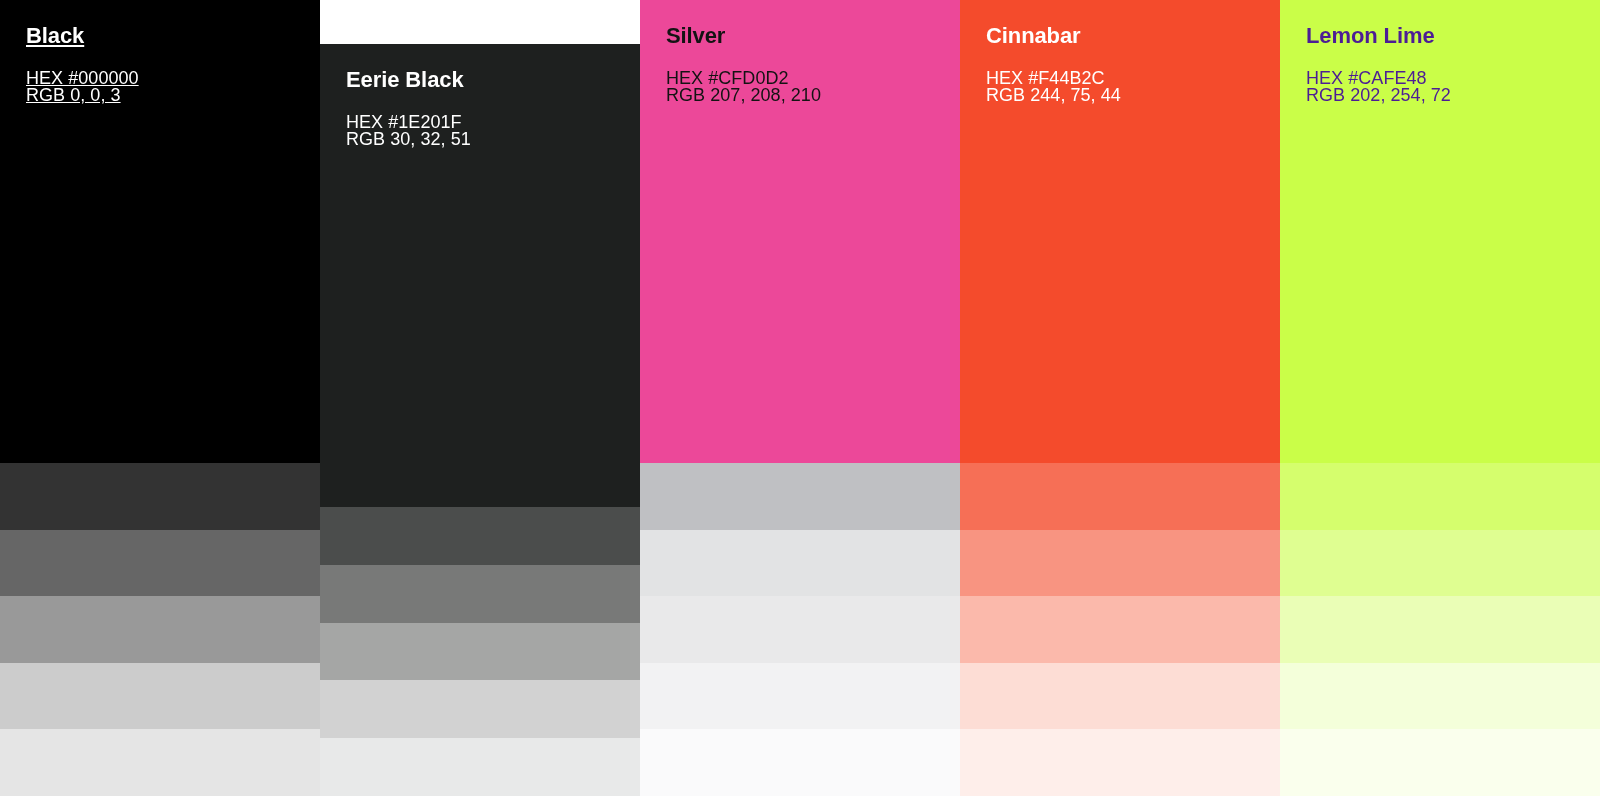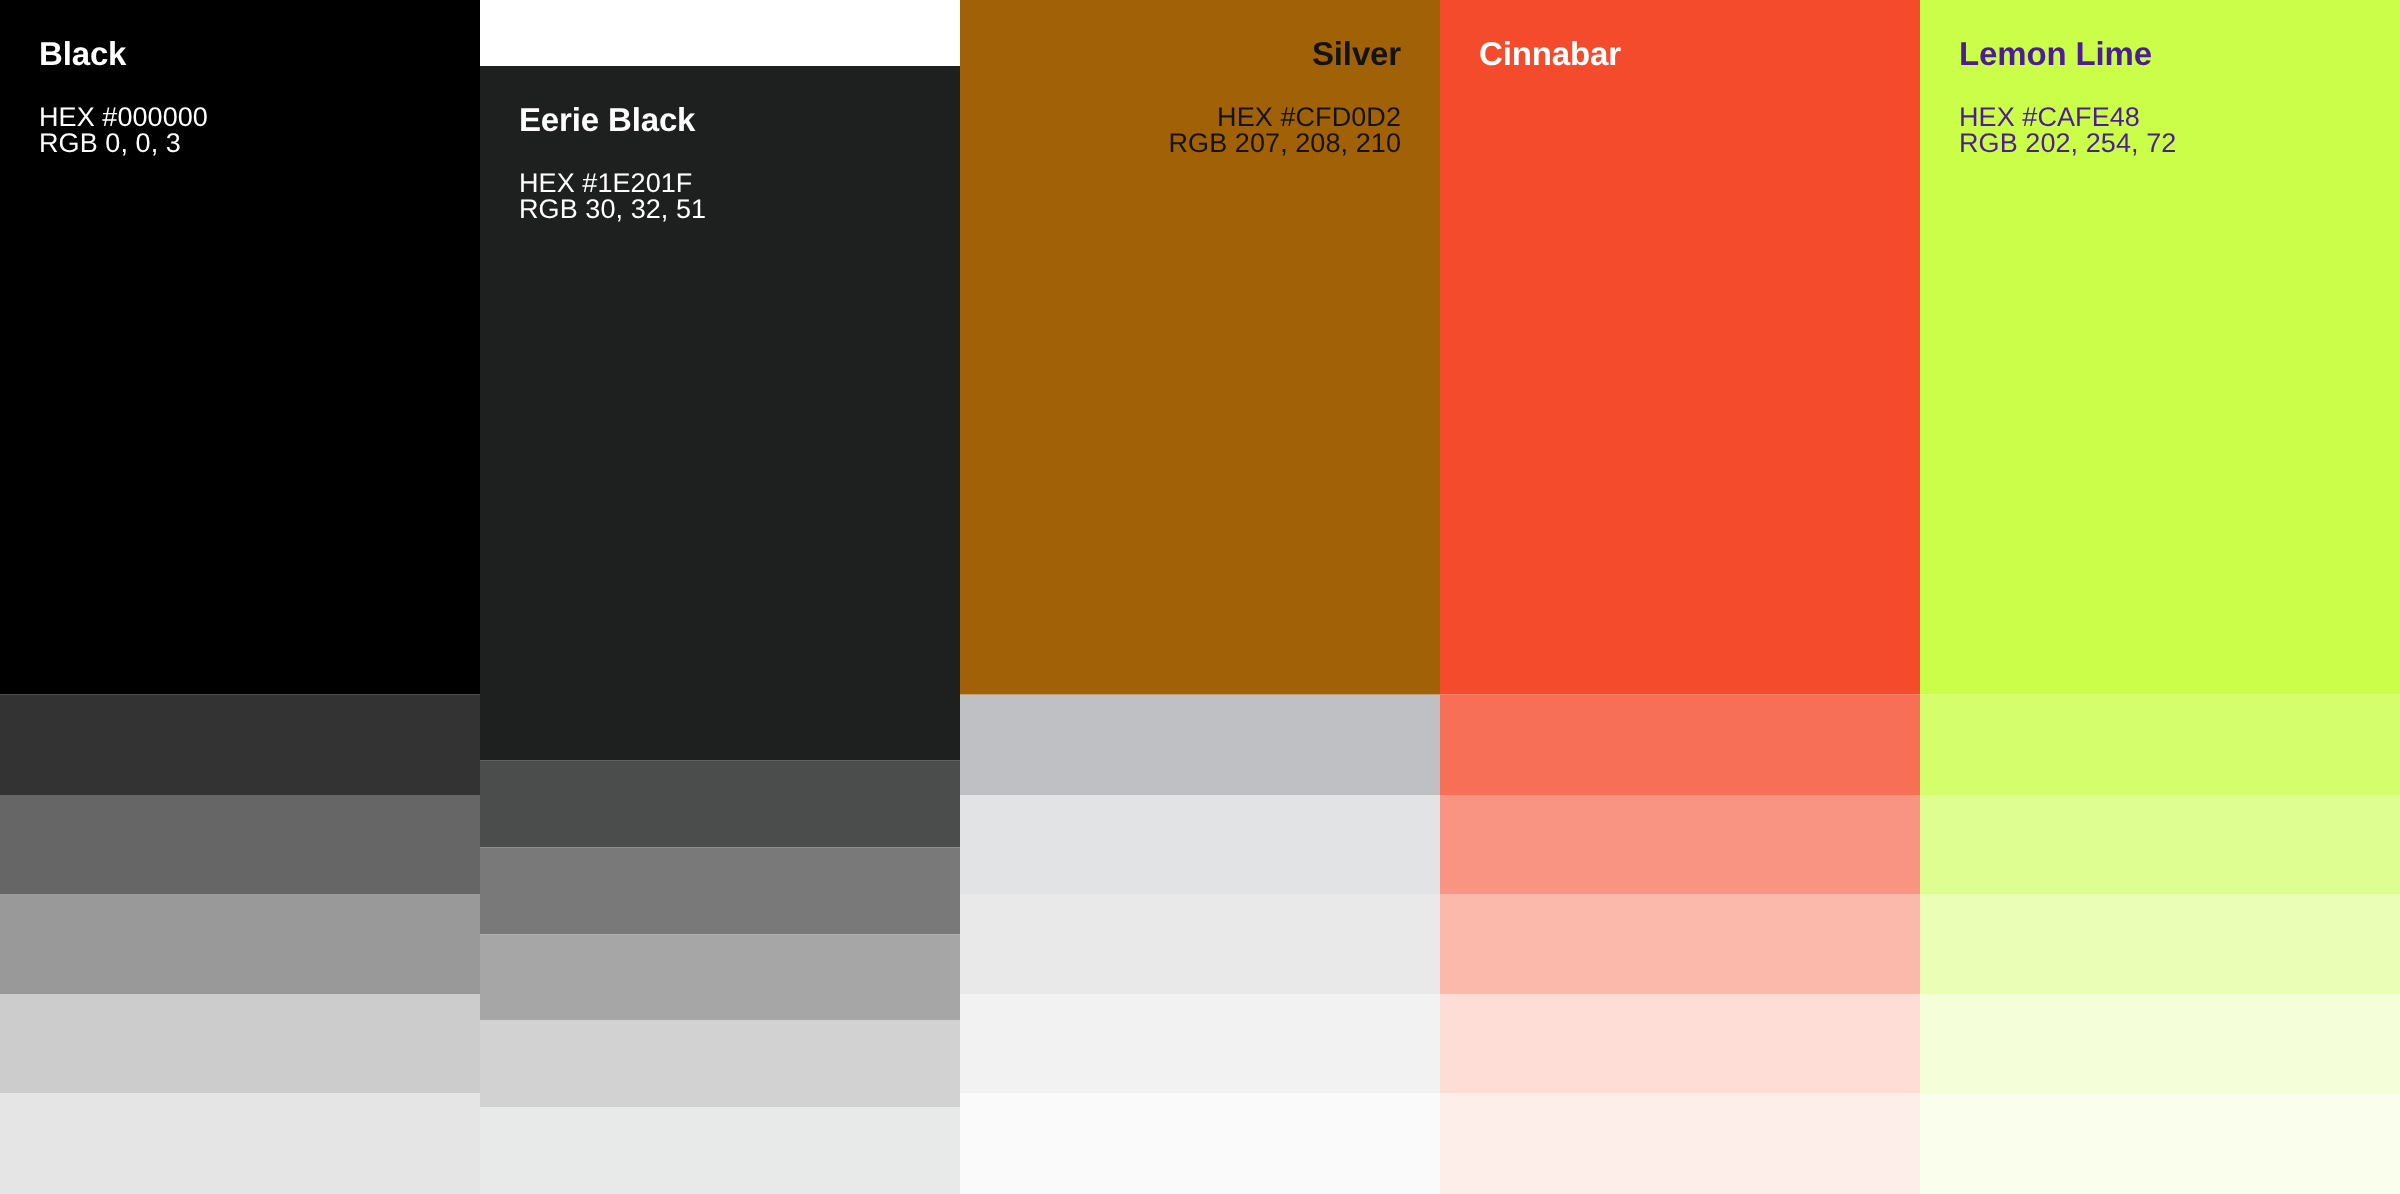--- a/index.html
+++ b/index.html
@@ -69,21 +69,21 @@
 
   .tint-row {
     flex: 1 1 0;
   }
 </style>
 </head>
 <body>
 
 <div class="palette">
     <div class="swatch-column">
-      <div class="base-block" style="background: rgb(0, 0, 0); color: rgb(255, 255, 255);">
+      <div class="base-block" style="background: rgb(0, 0, 0); color: rgb(255, 255, 255); text-decoration: underline;">
         <div class="color-name">Black</div>
         <div class="color-codes">
           <span class="code-line">HEX #000000</span>
           <span class="code-line">RGB 0, 0, 3</span>
         </div>
       </div>
       <div class="tints">
         <div class="tint-row" style="background: rgb(51, 51, 51);"></div>
         <div class="tint-row" style="background: rgb(102, 102, 102);"></div>
         <div class="tint-row" style="background: rgb(153, 153, 153);"></div>
@@ -101,38 +101,42 @@
       </div>
       <div class="tints">
         <div class="tint-row" style="background: rgb(75, 77, 76);"></div>
         <div class="tint-row" style="background: rgb(120, 121, 120);"></div>
         <div class="tint-row" style="background: rgb(165, 166, 165);"></div>
         <div class="tint-row" style="background: rgb(210, 210, 210);"></div>
         <div class="tint-row" style="background: rgb(232, 233, 233);"></div>
       </div>
     </div>
     <div class="swatch-column">
-      <div class="base-block" style="background: #a16207; color: rgb(19, 19, 19); text-align: right;">
+      <div class="base-block" style="background: #ec4899; color: rgb(19, 19, 19);">
         <div class="color-name">Silver</div>
         <div class="color-codes">
           <span class="code-line">HEX #CFD0D2</span>
           <span class="code-line">RGB 207, 208, 210</span>
         </div>
       </div>
       <div class="tints">
         <div class="tint-row" style="background: rgb(191, 192, 195);"></div>
         <div class="tint-row" style="background: rgb(226, 227, 228);"></div>
         <div class="tint-row" style="background: rgb(233, 233, 234);"></div>
         <div class="tint-row" style="background: rgb(242, 242, 243);"></div>
         <div class="tint-row" style="background: rgb(250, 250, 251);"></div>
       </div>
     </div>
     <div class="swatch-column">
       <div class="base-block" style="background: rgb(244, 75, 44); color: rgb(255, 255, 255);">
         <div class="color-name">Cinnabar</div>
+        <div class="color-codes">
+          <span class="code-line">HEX #F44B2C</span>
+          <span class="code-line">RGB 244, 75, 44</span>
+        </div>
       </div>
       <div class="tints">
         <div class="tint-row" style="background: rgb(246, 111, 86);"></div>
         <div class="tint-row" style="background: rgb(248, 148, 129);"></div>
         <div class="tint-row" style="background: rgb(251, 185, 171);"></div>
         <div class="tint-row" style="background: rgb(253, 221, 213);"></div>
         <div class="tint-row" style="background: rgb(254, 238, 234);"></div>
       </div>
     </div>
     <div class="swatch-column">

